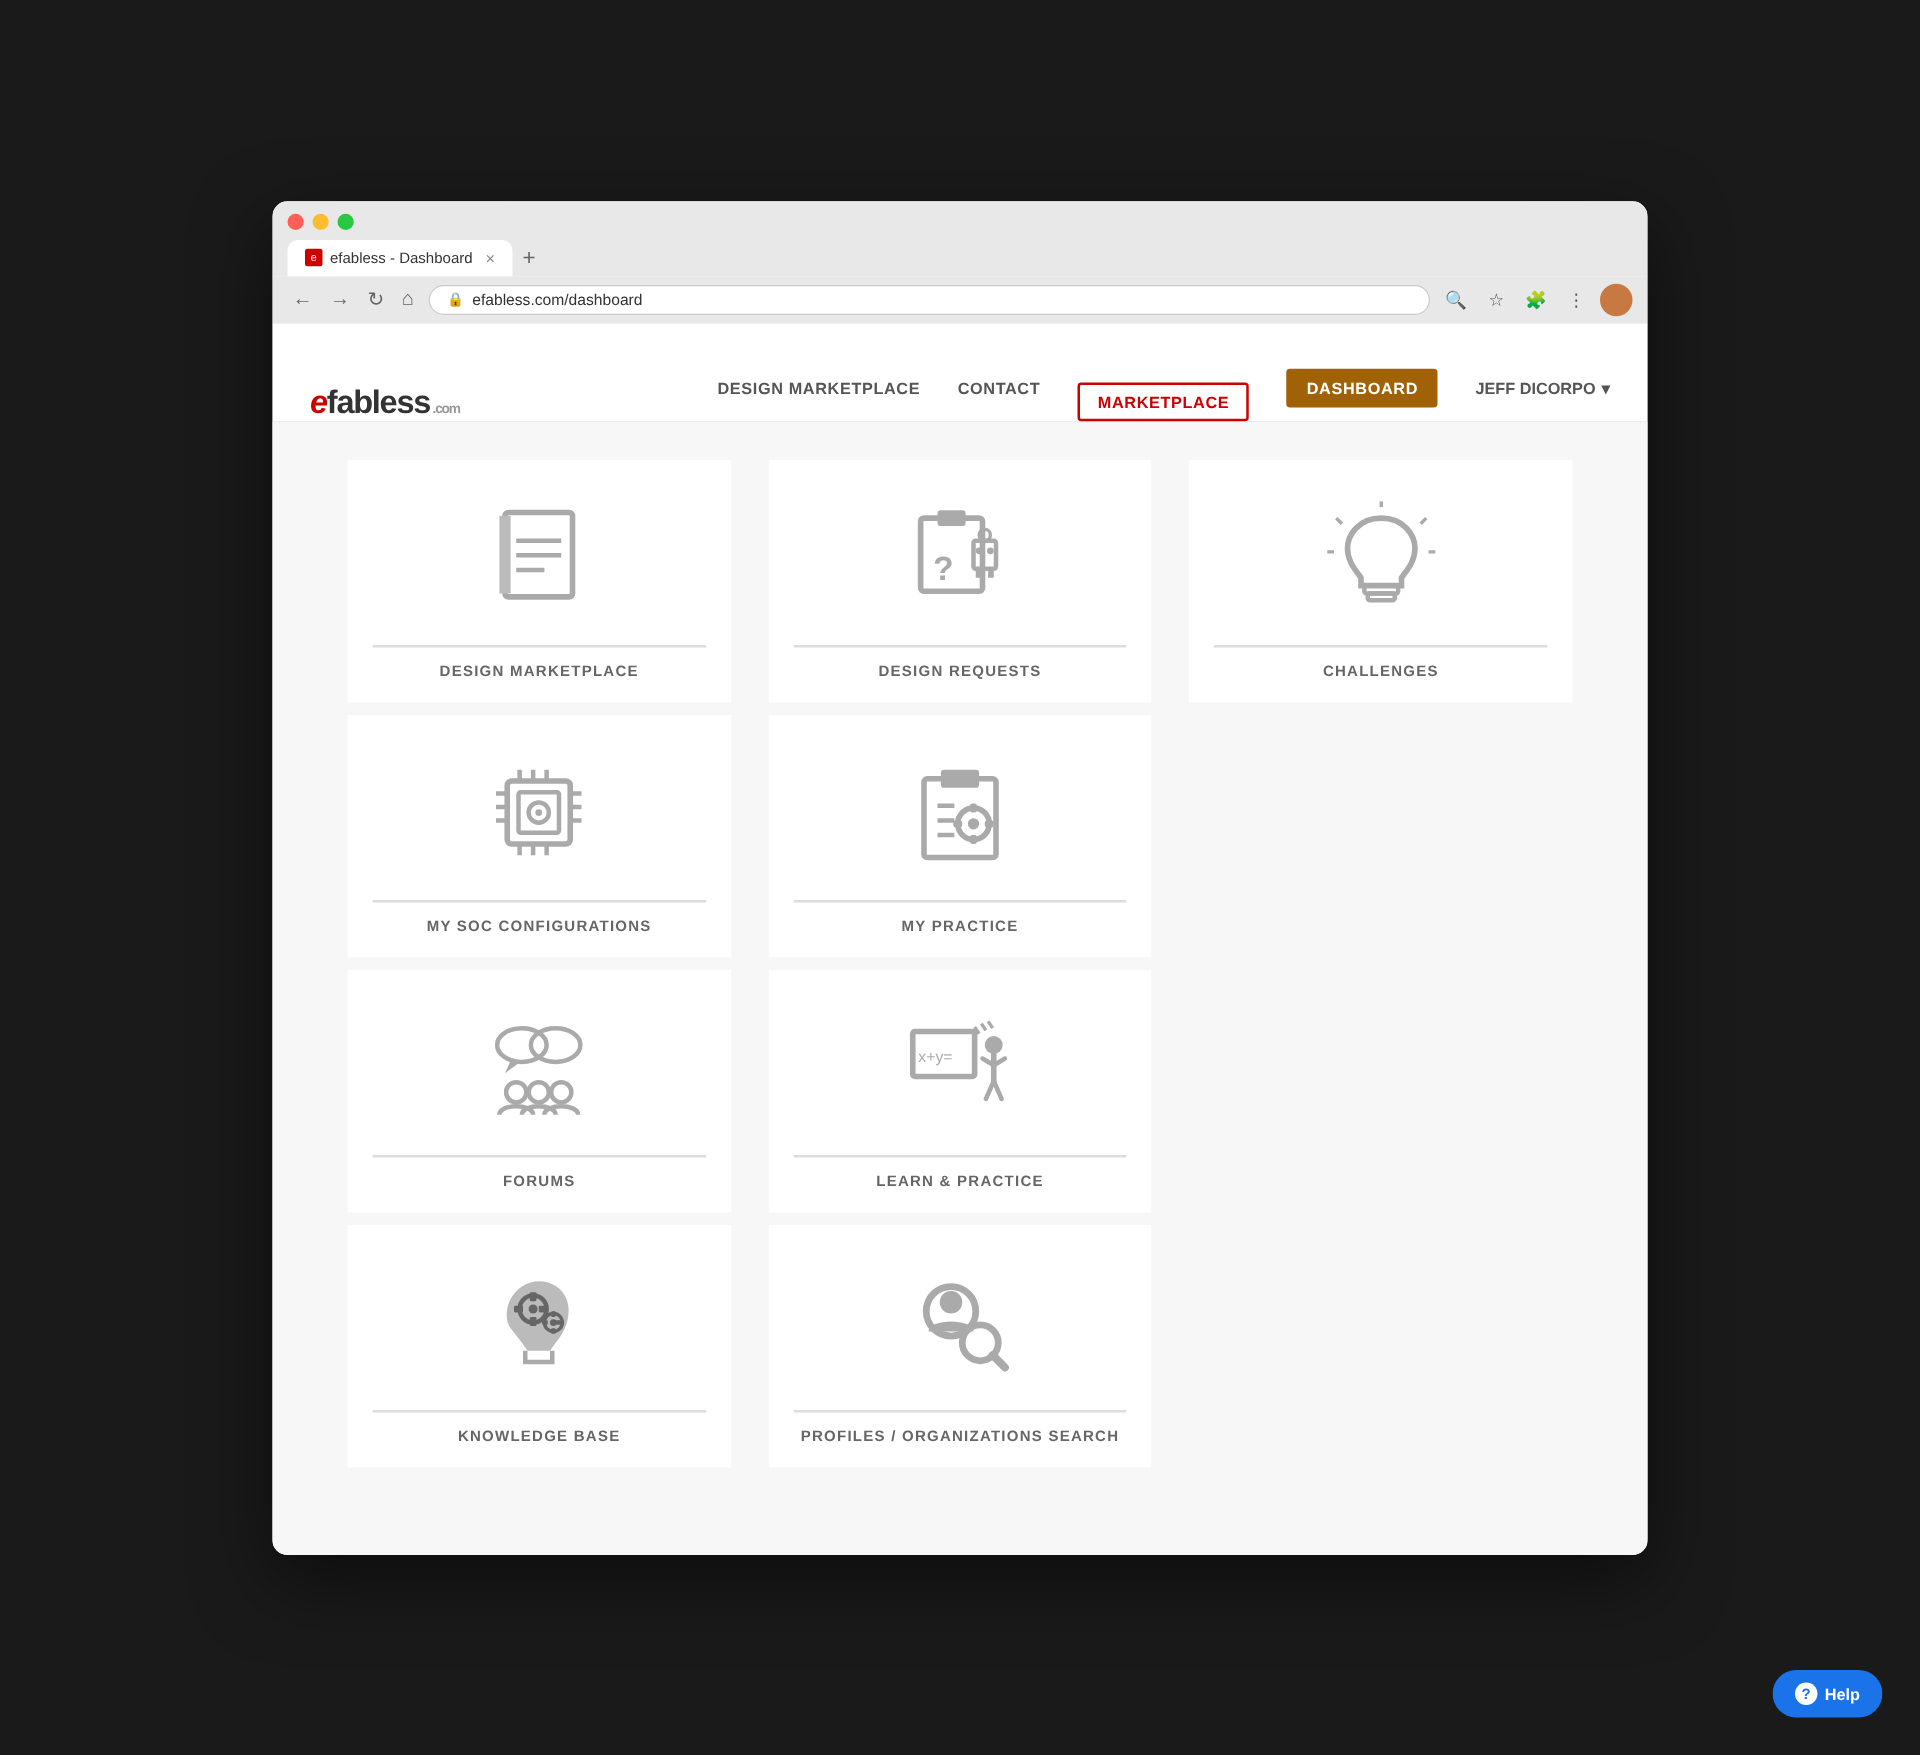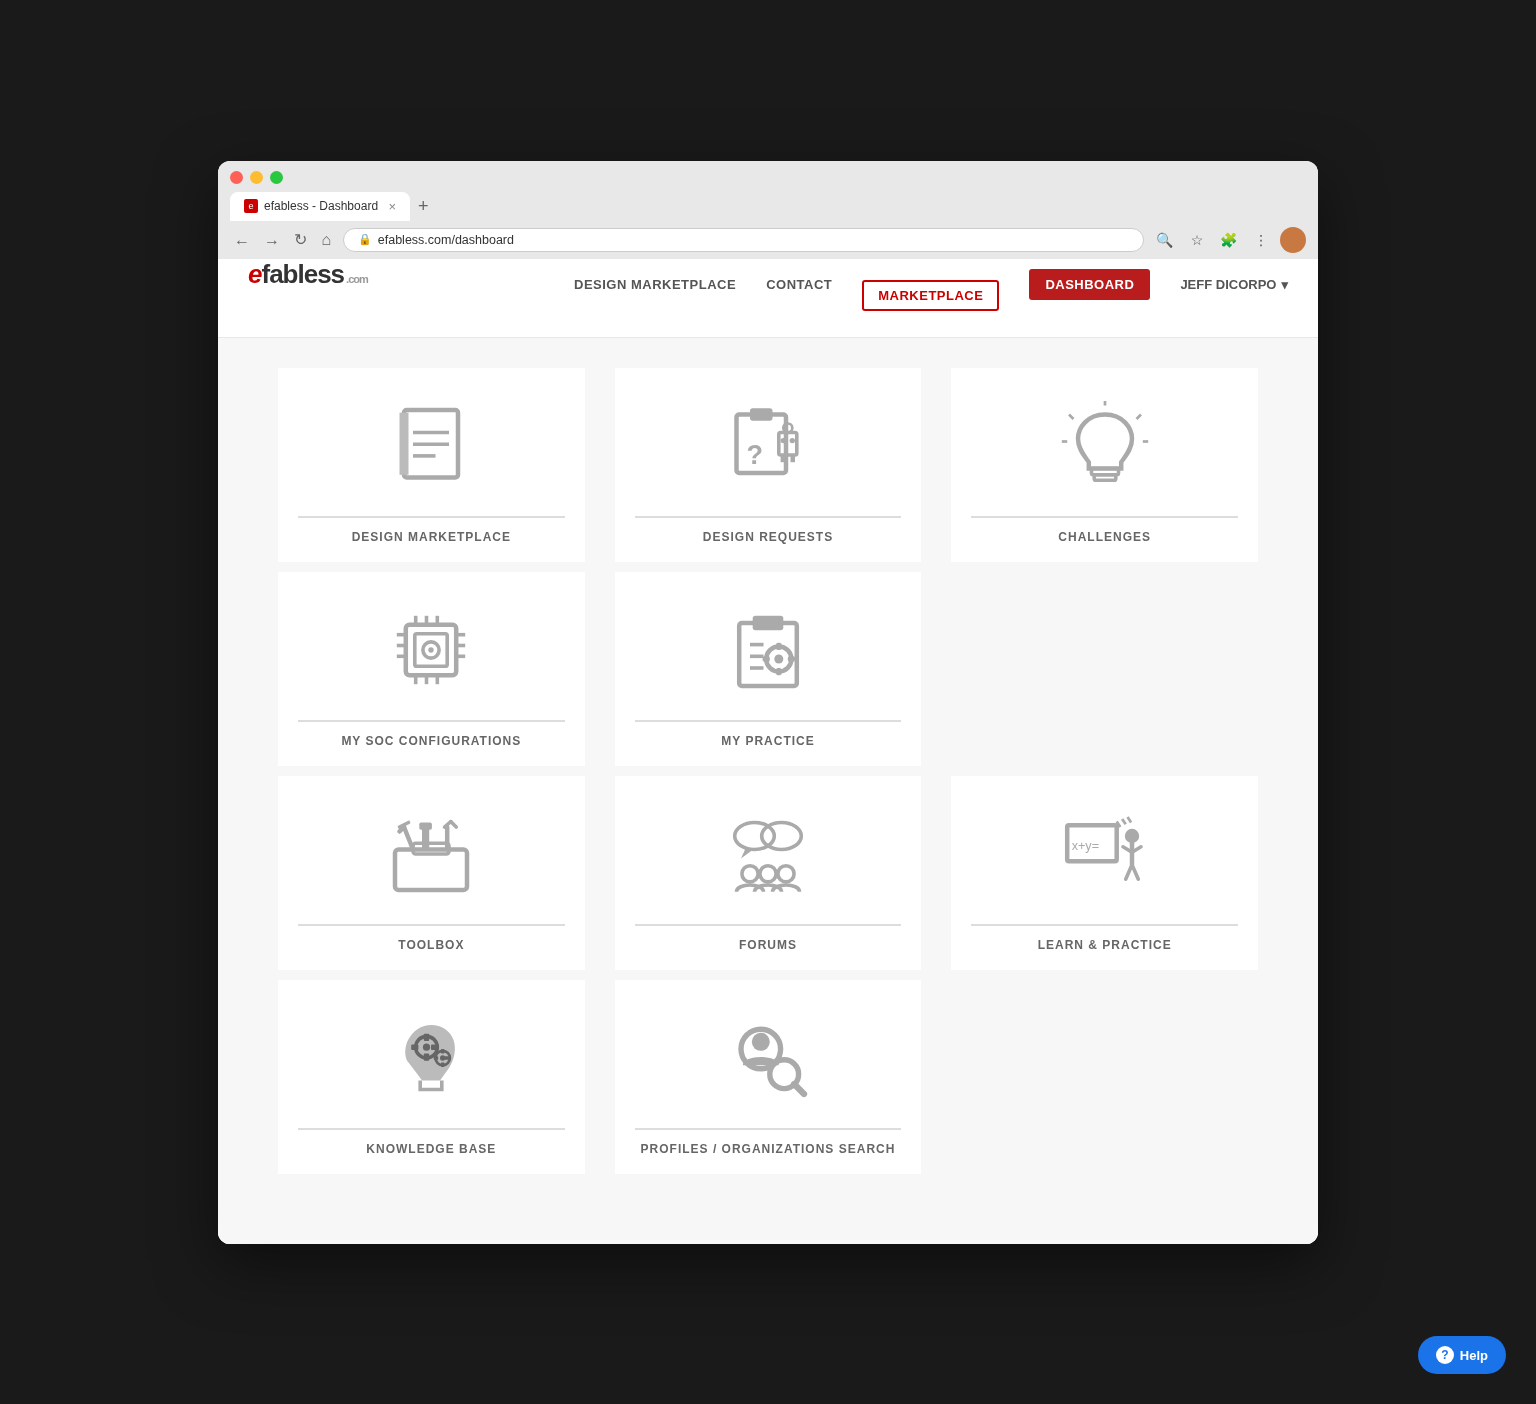--- a/index.html
+++ b/index.html
@@ -126,21 +126,21 @@
       cursor: pointer;
       overflow: hidden;
     }
     
     .app-content {
       background: #fff;
     }
     
     .top-nav {
       display: flex;
-      align-items: flex-start;
+      align-items: flex-end;
       padding: 0 30px;
       height: 79px;
       border-bottom: 1px solid #e8e8e8;
     }
     .logo {
       display: flex;
       align-items: center;
       margin-right: auto;
     }
     .logo-text {
@@ -175,21 +175,21 @@
       cursor: pointer;
     }
     .nav-link.marketplace {
       border: 2px solid #cc0000;
       color: #cc0000;
       padding: 6px 14px;
       border-radius: 3px;
       margin-top: 21px;
     }
     .nav-link.dashboard {
-      background: #b91c1c;
+      background: #a16207;
       color: #fff;
       padding: 8px 16px;
       border-radius: 3px;
       border: none;
     }
     .nav-user {
       font-size: 13px;
       font-weight: 600;
       color: #555;
       cursor: pointer;
@@ -439,39 +439,20 @@
               <rect x="72" y="57" width="8" height="6" rx="2" fill="#aaa"></rect>
             </svg>
           </div>
           <div class="grid-label">MY PRACTICE</div>
         </div>
 
       </div>
 
       <div class="grid-section">
 
-        <div class="grid-item">
-          <div class="grid-icon">
-            <svg viewBox="0 0 100 100" xmlns="http://www.w3.org/2000/svg">
-
-              <rect x="10" y="45" width="80" height="45" rx="4" fill="none" stroke="#aaa" stroke-width="5"></rect>
-              <rect x="30" y="38" width="40" height="12" rx="3" fill="none" stroke="#aaa" stroke-width="4"></rect>
-
-              <line x1="30" y1="45" x2="20" y2="20" stroke="#aaa" stroke-width="5" stroke-linecap="round"></line>
-              <line x1="20" y1="20" x2="15" y2="25" stroke="#aaa" stroke-width="5" stroke-linecap="round"></line>
-              <line x1="15" y1="20" x2="25" y2="15" stroke="#aaa" stroke-width="4" stroke-linecap="round"></line>
-              <rect x="40" y="20" width="8" height="25" rx="2" fill="#aaa"></rect>
-              <rect x="37" y="15" width="14" height="8" rx="2" fill="#aaa"></rect>
-              <line x1="65" y1="20" x2="72" y2="14" stroke="#aaa" stroke-width="4" stroke-linecap="round"></line>
-              <line x1="72" y1="14" x2="78" y2="20" stroke="#aaa" stroke-width="4" stroke-linecap="round"></line>
-              <line x1="68" y1="45" x2="68" y2="20" stroke="#aaa" stroke-width="5" stroke-linecap="round"></line>
-            </svg>
-          </div>
-          <div class="grid-label">TOOLBOX</div>
-        </div>
 
         <div class="grid-item">
           <div class="grid-icon">
             <svg viewBox="0 0 100 100" xmlns="http://www.w3.org/2000/svg">
 
               <ellipse cx="35" cy="30" rx="22" ry="15" fill="none" stroke="#aaa" stroke-width="4"></ellipse>
               <polygon points="25,44 20,55 35,44" fill="#aaa"></polygon>
               <ellipse cx="65" cy="30" rx="22" ry="15" fill="none" stroke="#aaa" stroke-width="4"></ellipse>
 
               <circle cx="30" cy="72" r="9" fill="none" stroke="#aaa" stroke-width="4"></circle>

